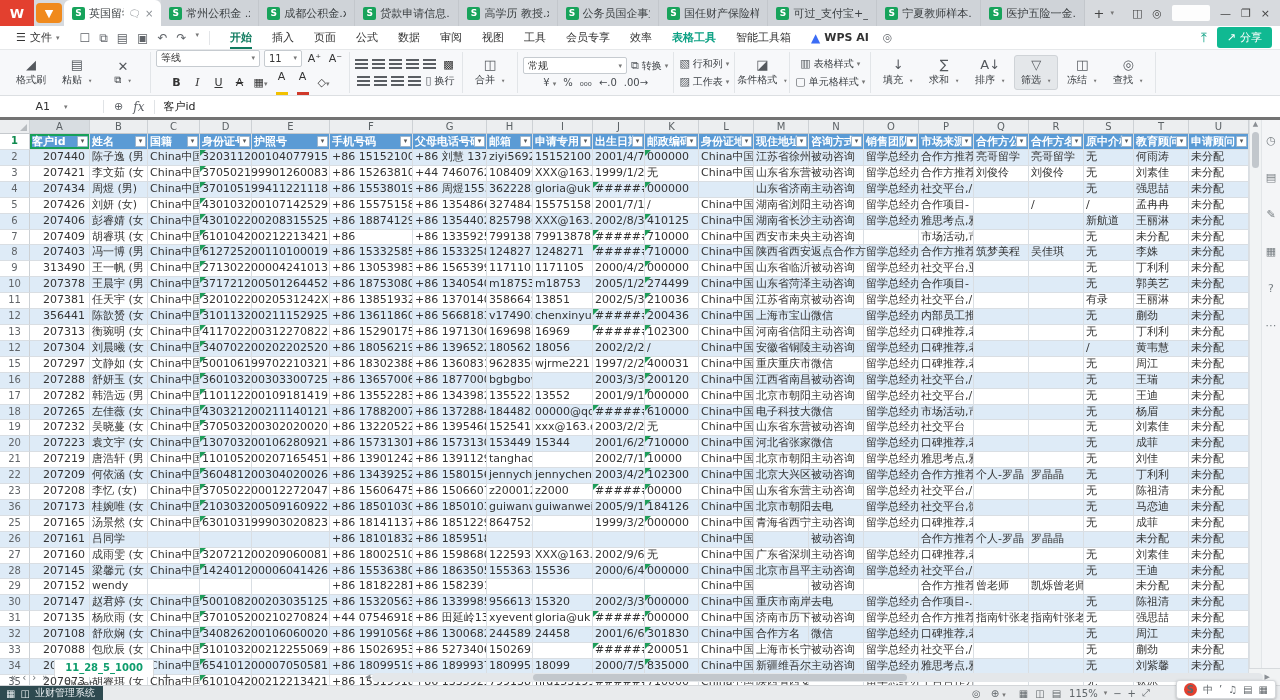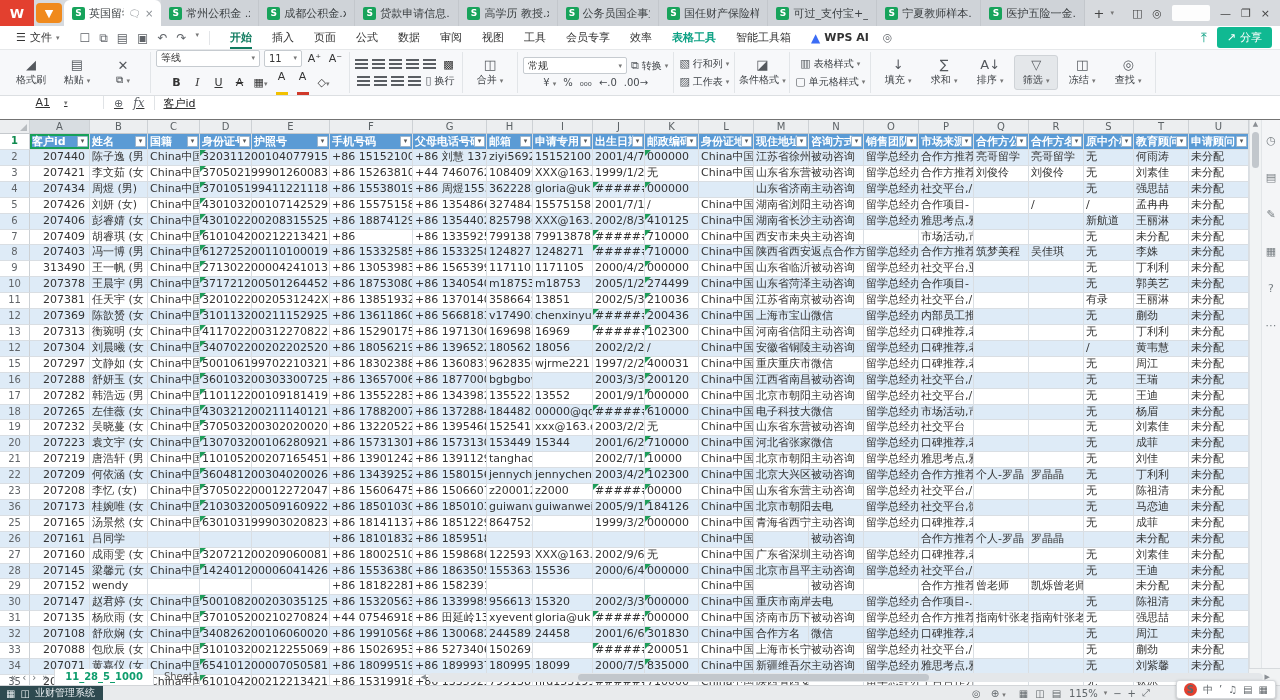--- a/index.html
+++ b/index.html
@@ -34,40 +34,40 @@
   .ai .ailogo { color:#3b6cf5; font-size:12px; }
   .menuspacer { flex:1; }
   .upload-ic { color:#0da184; font-size:13px; margin-right:8px; }
   .sharebtn { background:#10b992; color:#fff; border-radius:3px; padding:3px 10px; display:flex; gap:4px; align-items:center; }
 
   
   .toolbar { height:46px; background:#f7f8fa; border-bottom:1px solid #dcdfe2; display:flex; align-items:stretch; padding:2px 4px; }
   .tgroup { display:flex; align-items:center; gap:2px; padding:0 5px; border-right:1px solid #e2e5e8; }
   .bigbtn { width:44px; display:flex; flex-direction:column; align-items:center; justify-content:center; gap:2px; color:#3d4145; border-radius:3px; padding:2px 0; }
   .bigbtn .ic { font-size:13px; line-height:13px; color:#55595e; }
-  .bigbtn .bl { font-size:10px; white-space:nowrap; }
+  .bigbtn .bl { font-size:10px; white-space:nowrap;font-family:Liberation Mono, monospace; }
   .bigbtn.pressed { background:#e4e7ea; border:1px solid #cfd3d7; }
   .stack { display:flex; flex-direction:column; justify-content:center; gap:4px; }
   .smallbtn { display:flex; align-items:center; gap:3px; font-size:10px; color:#3d4145; white-space:nowrap; }
   .smallbtn .ic { font-size:11px; color:#55595e; }
   .arr { font-size:7px; color:#777; }
   .fontcol { display:flex; flex-direction:column; gap:3px; justify-content:center; }
   .fontrow { display:flex; gap:4px; align-items:center; }
   .fontbox { width:104px; height:17px; border:1px solid #c6cbd0; border-radius:2px; background:#fff; display:flex; align-items:center; justify-content:space-between; padding:0 4px; font-size:10px; }
   .sizebox { width:38px; height:17px; border:1px solid #c6cbd0; border-radius:2px; background:#fff; display:flex; align-items:center; justify-content:space-between; padding:0 4px; font-size:10px; }
   .fmt { width:17px; text-align:center; font-size:11px; color:#333; }
   .fmt.b { font-weight:bold; } .fmt.i { font-style:italic; font-family:"DejaVu Serif",serif; }
   .fmt.u { text-decoration:underline; } .fmt.s { text-decoration:line-through; }
   .colorbar { display:inline-block; width:12px; height:3px; vertical-align:-2px; }
   .alicon { display:inline-block; width:13px; height:10px; background:repeating-linear-gradient(to bottom,#5a5e63 0 2px,transparent 2px 4px); }
   .numfmt { width:104px; height:17px; border:1px solid #c6cbd0; border-radius:2px; background:#fff; display:flex; align-items:center; justify-content:space-between; padding:0 4px; font-size:10px; }
   .symrow { display:flex; gap:7px; align-items:center; font-size:10px; color:#45494e; }
 
   
-  .fbar { height:24px; background:#fff; border-bottom:1px solid #737373; display:flex; align-items:flex-start;text-decoration:underline; }
+  .fbar { height:24px; background:#fff; border-bottom:3px solid #737373; display:flex; align-items:center; }
   .namebox { width:104px; display:flex; align-items:center; justify-content:center; gap:14px; border-right:1px solid #e0e3e6; font-size:11px; }
   .fico { display:flex; align-items:center; gap:10px; padding:0 10px; color:#5f6368; border-right:1px solid #e0e3e6; }
   .fx { font-style:italic; font-family:"DejaVu Serif",serif; font-size:12px; }
   .fval { display:flex; align-items:center; padding:0 8px; font-size:11px; color:#222; }
 
   
   .gridwrap { display:flex; height:548px; }
   table.grid { table-layout:fixed; border-spacing:0; width:1249px; flex:none; }
   .grid th, .grid td { font-weight:normal; white-space:nowrap; overflow:hidden; padding:0 2px;
     border-right:1px solid #d9dee3; border-bottom:1px solid #d9dee3; font-size:11px; line-height:14.9px; height:14.9px; }
@@ -691,21 +691,21 @@
           <td class="">留学总经办</td>
           <td class="">社交平台,/</td>
           <td class=""></td>
           <td class=""></td>
           <td class="">有录</td>
           <td class="">王丽淋</td>
           <td class="">未分配</td>
         </tr>
         <tr class="band">
           <td class="rn">12</td>
-          <td class="num">207369</td>
+          <td class="num">356441</td>
           <td class="">陈歆赟 (女</td>
           <td class="">China中国</td>
           <td class="ovf tri">310113200211152925</td>
           <td class=""></td>
           <td class="">+86 13611860</td>
           <td class="">+86 56681836</td>
           <td class="">v17490376</td>
           <td class="">chenxinyur</td>
           <td class="num tri">########</td>
           <td class="tri">200436</td>
@@ -1312,21 +1312,21 @@
   </div>
 </div>
 
 <div class="sheetbar">
   <div class="snav">
     <span>«</span>
     <span>‹</span>
     <span>›</span>
     <span>»</span>
   </div>
-  <div id="sheettabs" style="display:flex;">
+  <div id="sheettabs" style="display:flex;flex-direction:column;">
       <div class="stab active">11_28_5_1000</div>
       <div class="stab">Sheet1</div>
     </div>
   <div class="addsheet">+</div>
   <div class="hscroll">
     <span class="ha">◀</span>
     <div class="htrack">
         <div class="hthumb"></div>
       </div>
     <span class="ha">▶</span>

